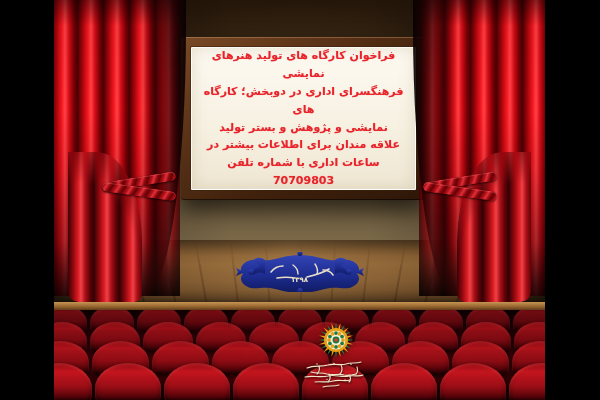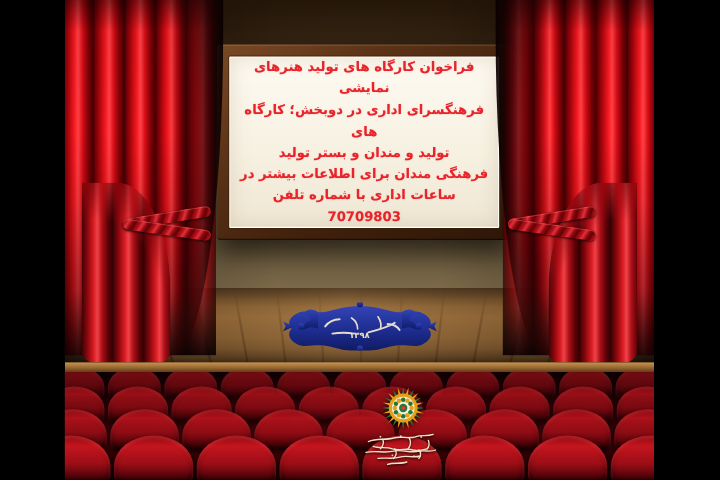--- a/index.html
+++ b/index.html
@@ -435,22 +435,22 @@
       </svg>
       <span class="emblem-year">۱۳۹۸</span>
       <span class="sr-only">رونق تولید</span>
     </div>
 
     <div class="frame">
       <div class="frame-inner">
         <div class="screen-text">
           <p>فراخوان کارگاه های تولید هنرهای نمایشی</p>
           <p>فرهنگسرای اداری در دوبخش؛ کارگاه های</p>
-          <p>تولید و مندان و بستر تولید</p>
-          <p>فرهنگی مندان برای اطلاعات بیشتر در</p>
+          <p>نمایشی و پژوهش و بستر تولید</p>
+          <p>علاقه مندان برای اطلاعات بیشتر در</p>
           <p>ساعات اداری با شماره تلفن 70709803</p>
         </div>
       </div>
     </div>
 
     <div class="curtain curtain-left">
       <div class="curtain-body"></div>
       <div class="curtain-shape"></div>
       <div class="curtain-edge"></div>
       <div class="curtain-tail"></div>

